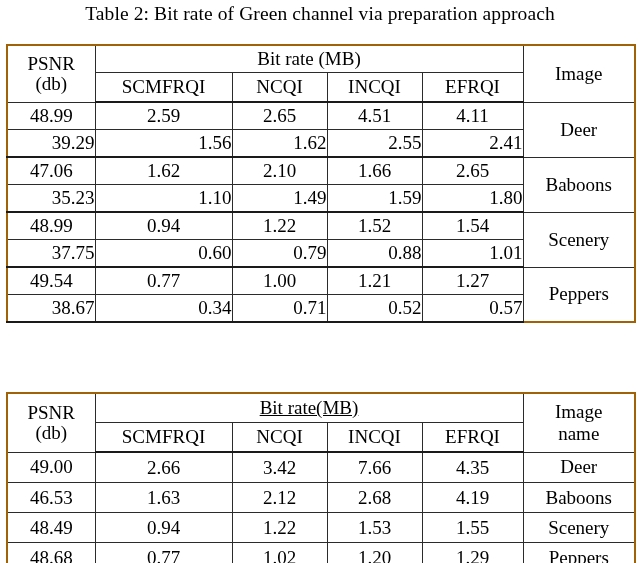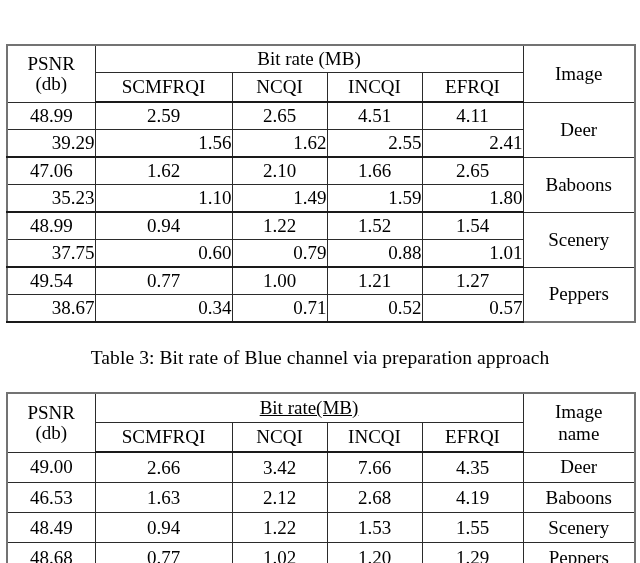--- a/index.html
+++ b/index.html
@@ -46,21 +46,21 @@
     text-align: center;
     vertical-align: middle;
     font-weight: normal;
     font-size: 19px;
     line-height: 1.05;
     padding: 0;
     background: #fff;
   }
 
   table.tbl {
-    border: 2px solid #737373;
+    border: 2px solid #a16207;
     padding-left: 19px;
   }
 
   
   #table2 {
     left: 6px;
     top: 44px;
     width: 628px;
   }
   #table2 th.h-psnr { height: 54px; }
@@ -96,20 +96,21 @@
   #table3 tr.headrow2 > th { border-bottom: 2px solid #1a1a1a; }
 
   .psnr-stack { display: block; }
   .psnr-stack span { display: block; }
 </style>
 </head>
 <body>
 
 <div class="page">
 
+  <div class="caption cap-2">Table 2: Bit rate of Green channel via preparation approach</div>
 
   <table class="tbl" id="table2">
     <colgroup>
       <col class="c-psnr">
         <col class="c-a">
         <col class="c-b">
       <col class="c-c">
         <col class="c-d">
         <col class="c-img">
     </colgroup>
@@ -189,21 +190,20 @@
         <tr class="group-end">
           <td class="datacell">38.67</td>
           <td class="datacell">0.34</td>
           <td class="datacell">0.71</td>
           <td class="datacell">0.52</td>
           <td class="datacell">0.57</td>
         </tr>
       </tbody>
   </table>
 
-  <div class="caption cap-3">Table 3: Bit rate of Blue channel via preparation approach</div>
 
   <table class="tbl" id="table3">
     <colgroup>
       <col class="c-psnr">
         <col class="c-a">
         <col class="c-b">
       <col class="c-c">
         <col class="c-d">
         <col class="c-img">
     </colgroup>

